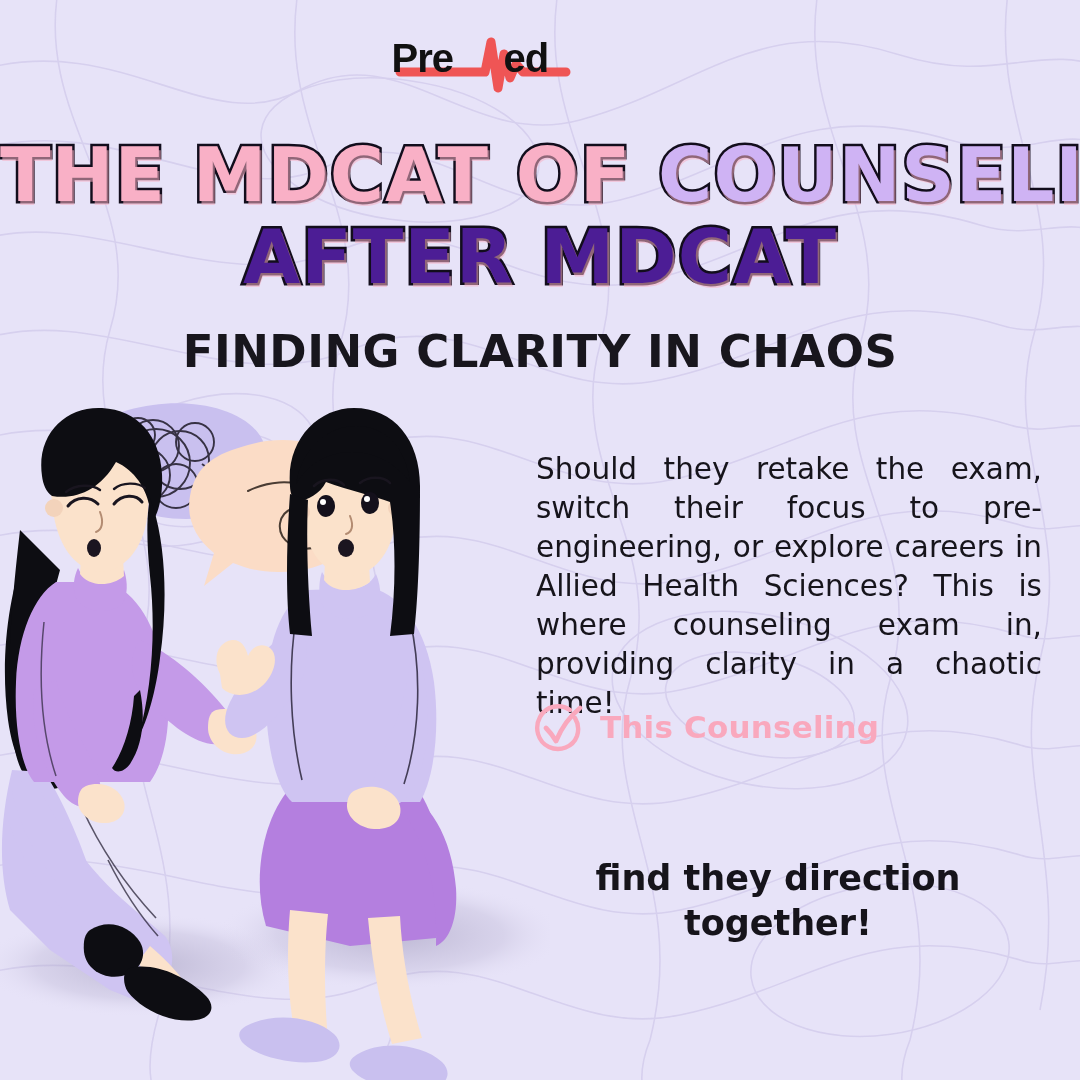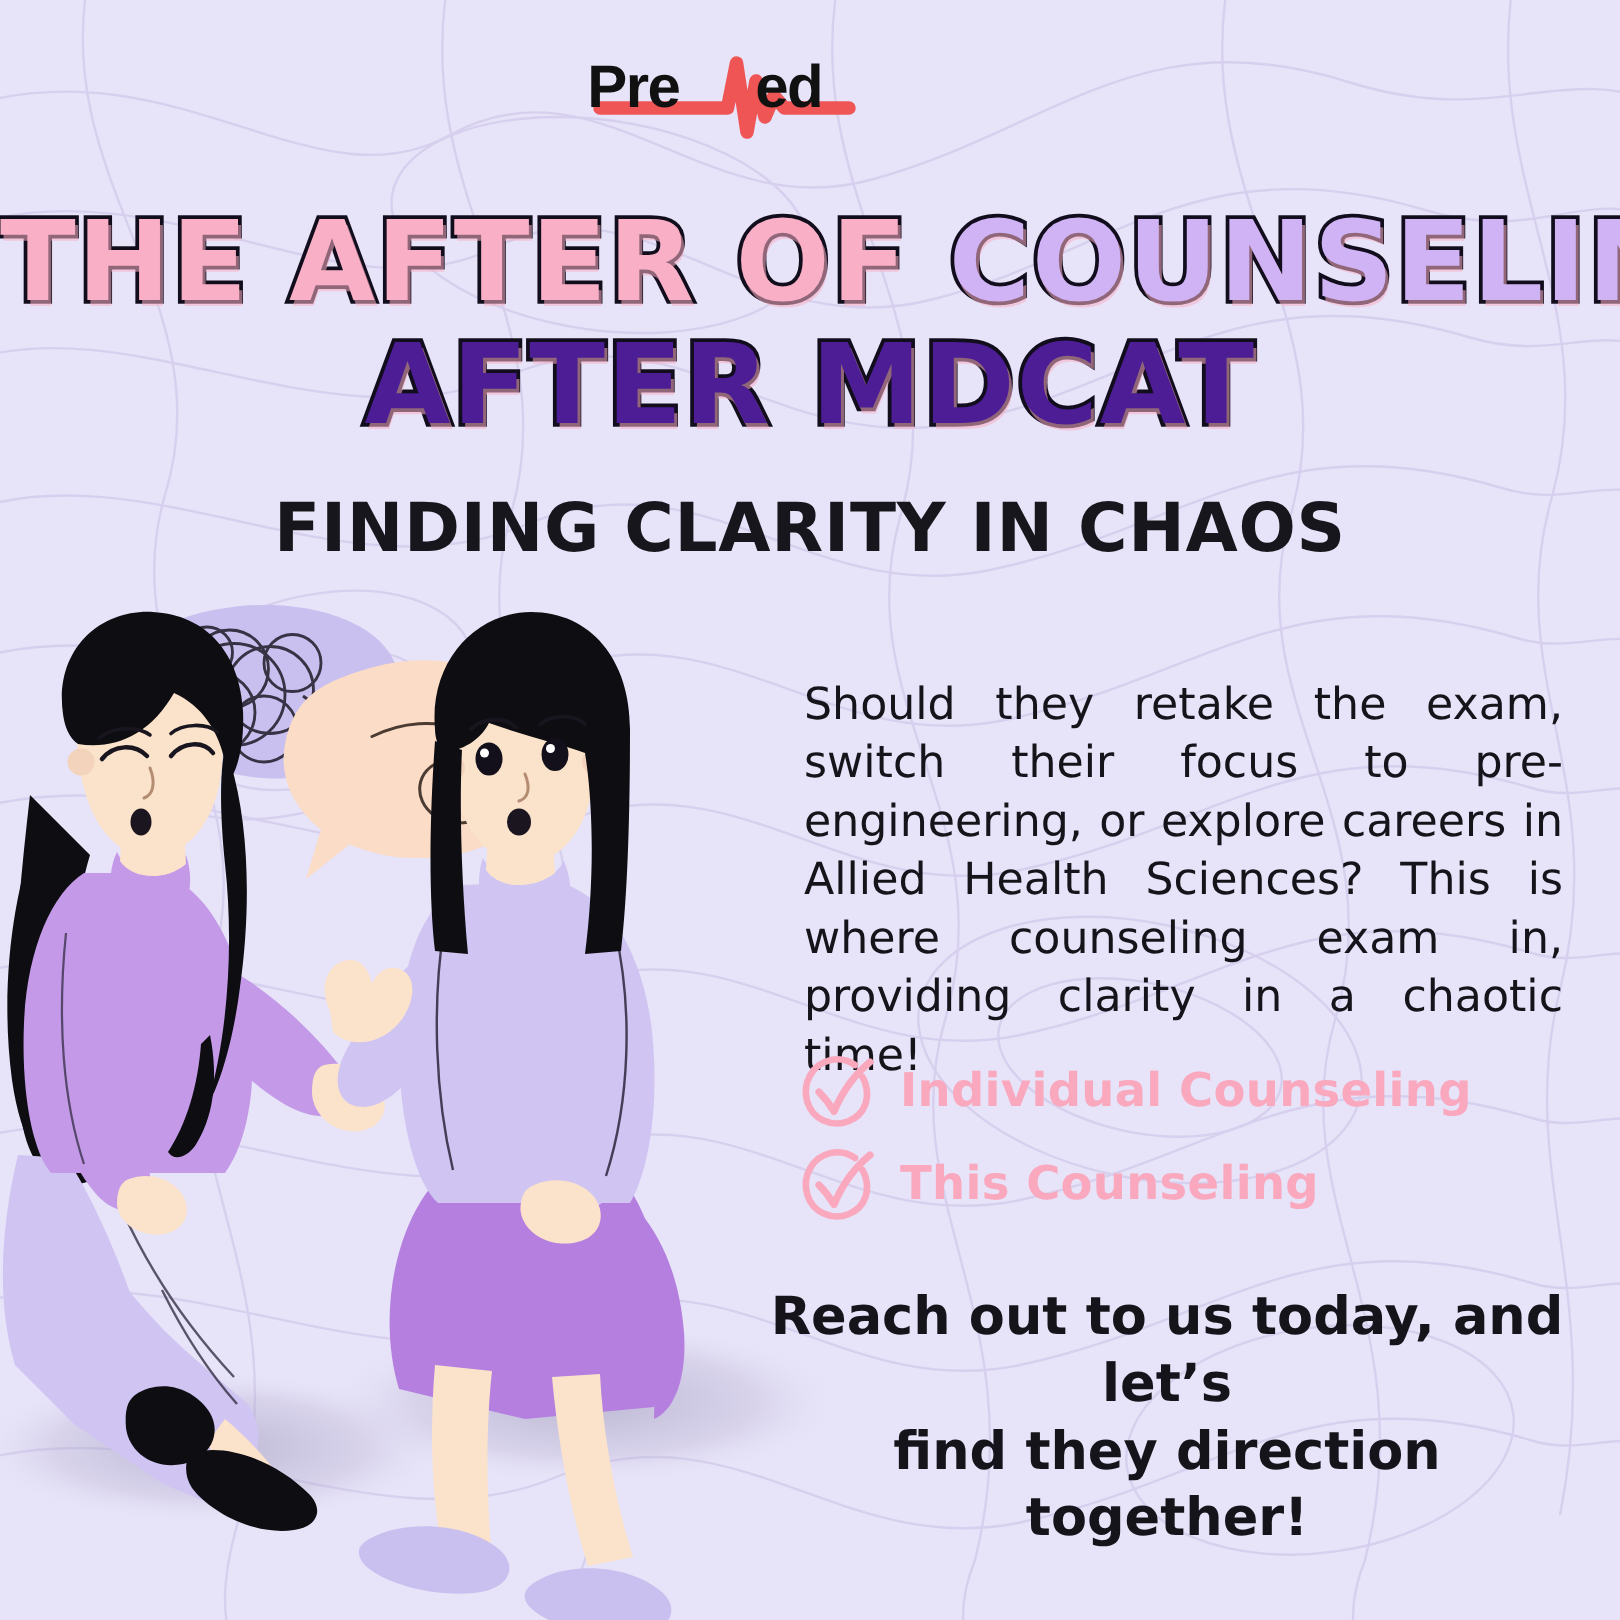--- a/index.html
+++ b/index.html
@@ -133,21 +133,21 @@
     <svg id="logo-ecg" width="180" height="72" viewBox="0 0 180 72">
       <path d="M8,46 L86,46 L93,46 L99,16 L106,62 L112,28 L118,52 L124,38 L131,46 L174,46" fill="none" stroke="#ef5555" stroke-width="9" stroke-linecap="round" stroke-linejoin="round"></path>
     </svg>
     <span id="logo-pre">Pre</span>
     <span id="logo-ed">ed</span>
   </div>
 </div>
 
 <div id="headline">
   <div class="hl-line" id="hl-line1">
-    <span class="hl-word w-pink">THE AFTER OF</span>
+    <span class="hl-word w-pink">THE MDCAT OF</span>
     <span class="hl-word w-purple">COUNSELING</span>
   </div>
   <div class="hl-line" id="hl-line2">
     <span class="hl-word w-peach">AFTER MDCAT</span>
   </div>
 </div>
 
 <div id="subtitle">FINDING CLARITY IN CHAOS</div>
 
 <svg id="illustration" viewBox="0 0 560 690">
@@ -316,27 +316,19 @@
 </svg>
 
 <p id="body-copy">Should they retake the exam, switch their focus to pre-engineering, or explore careers in Allied Health Sciences? This is where counseling exam in, providing clarity in a chaotic time!</p>
 
 <div id="checklist">
   <div class="check-row">
     <svg class="check-icon" viewBox="0 0 56 52">
       <path d="M40,9 C30,2 16,5 10,16 C4,27 8,41 19,46 C30,51 43,46 47,35 C49,29 48,22 45,17" fill="none" stroke="#f9a8bd" stroke-width="4.4" stroke-linecap="round"></path>
       <path d="M16,27 C20,31 23,35 26,40 C31,28 39,16 50,7" fill="none" stroke="#f9a8bd" stroke-width="4.8" stroke-linecap="round" stroke-linejoin="round"></path>
     </svg>
-    <span class="check-label">Individual Counseling</span>
-  </div>
-  <div class="check-row">
-    <svg class="check-icon" viewBox="0 0 56 52">
-      <path d="M40,9 C30,2 16,5 10,16 C4,27 8,41 19,46 C30,51 43,46 47,35 C49,29 48,22 45,17" fill="none" stroke="#f9a8bd" stroke-width="4.4" stroke-linecap="round"></path>
-      <path d="M16,27 C20,31 23,35 26,40 C31,28 39,16 50,7" fill="none" stroke="#f9a8bd" stroke-width="4.8" stroke-linecap="round" stroke-linejoin="round"></path>
-    </svg>
     <span class="check-label">This Counseling</span>
   </div>
 </div>
 
 <div id="cta">
-  <div>Reach out to us today, and let’s</div>
   <div>find they direction together!</div>
 </div>
 
 </body></html>

